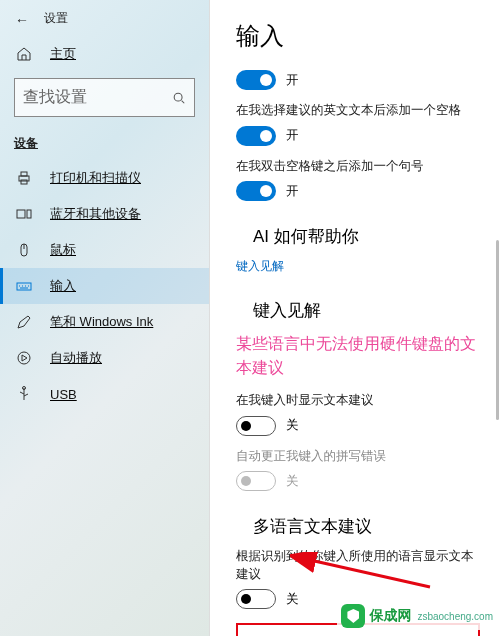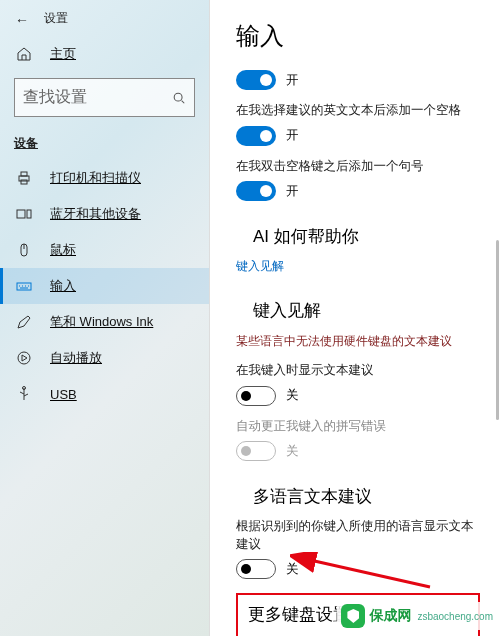--- a/index.html
+++ b/index.html
@@ -75,21 +75,21 @@
     flex: 1;
     height: 100%;
     overflow-y: auto;
     padding: 20px 20px 80px 26px;
     position: relative;
   }
   .main h1 { font-size: 24px; font-weight: 400; margin-bottom: 18px; }
   .main h2 { font-size: 17px; font-weight: 400; margin: 24px 0 10px 17px; }
   .opt-label { font-size: 12.5px; color: #222; margin-top: 12px; margin-bottom: 6px; line-height: 1.4; }
   .opt-label.muted { color: #8a8a8a; }
-  .desc { font-size: 12px; color: #7f1d1d; margin-bottom: 10px; line-height: 1.5; }
+  .desc { font-size: 16px; color: #ec4899; margin-bottom: 10px; line-height: 1.5; }
   .toggle-row { display: flex; align-items: center; margin-bottom: 6px; }
   .toggle {
     width: 40px; height: 20px; border-radius: 10px;
     position: relative;
     margin-right: 10px;
     cursor: pointer;
   }
   .toggle.on { background: #0078d4; }
   .toggle.on::after {
     content: ""; position: absolute; width: 12px; height: 12px;

